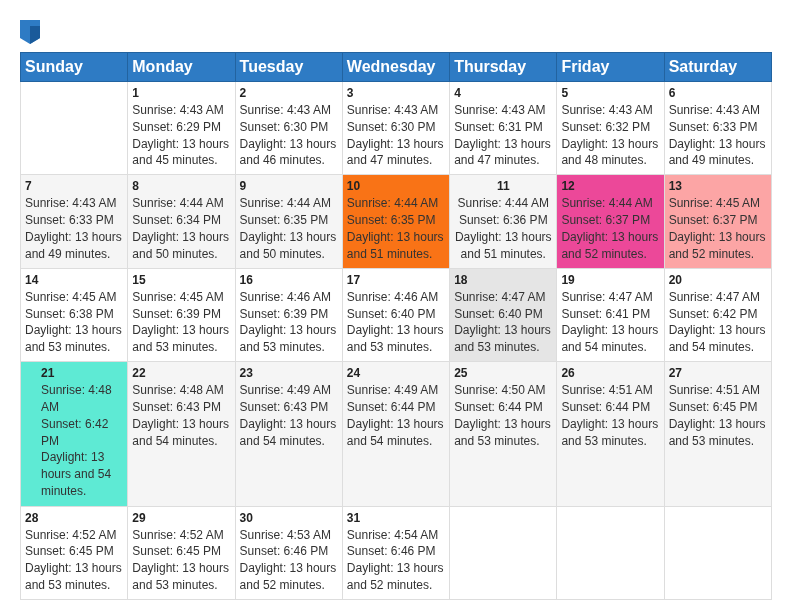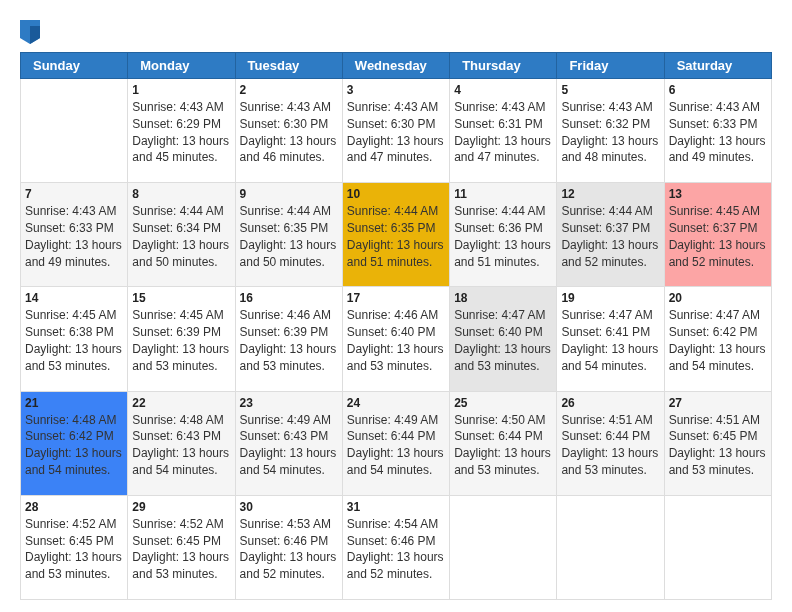--- a/index.html
+++ b/index.html
@@ -65,23 +65,23 @@
     .calendar {
       flex: 1;
       border: 1px solid #ccc;
       border-collapse: collapse;
       width: 100%;
       table-layout: fixed;
     }
     .calendar th {
       background: #2e7bc4;
       color: #fff;
-      font-size: 13px;
-      font-weight: bold;
-      padding: 5px 12px;
+      font-size: 16px;
+      font-weight: bold;
+      padding: 5px 4px;
       text-align: left;
       border: 1px solid #2263a0;
     }
     .calendar td {
       vertical-align: top;
       padding: 4px 4px;
       border: 1px solid #ddd;
       font-size: 9.5px;
       color: #333;
       height: 82px;
@@ -180,29 +180,29 @@
             <div class="day-info">Sunrise: 4:43 AM<br>Sunset: 6:33 PM<br>Daylight: 13 hours and 49 minutes.</div>
           </td>
           <td style="background: rgb(245, 245, 245);">
             <span class="day-num">8</span>
             <div class="day-info">Sunrise: 4:44 AM<br>Sunset: 6:34 PM<br>Daylight: 13 hours and 50 minutes.</div>
           </td>
           <td style="background: rgb(245, 245, 245);">
             <span class="day-num">9</span>
             <div class="day-info">Sunrise: 4:44 AM<br>Sunset: 6:35 PM<br>Daylight: 13 hours and 50 minutes.</div>
           </td>
-          <td style="background: #eab308;">
+          <td style="background: #f97316;">
             <span class="day-num">10</span>
             <div class="day-info">Sunrise: 4:44 AM<br>Sunset: 6:35 PM<br>Daylight: 13 hours and 51 minutes.</div>
           </td>
-          <td style="background: rgb(245, 245, 245);">
+          <td style="background: rgb(245, 245, 245); text-align: center;">
             <span class="day-num">11</span>
             <div class="day-info">Sunrise: 4:44 AM<br>Sunset: 6:36 PM<br>Daylight: 13 hours and 51 minutes.</div>
           </td>
-          <td style="background: #e5e5e5; margin-top: 12px;">
+          <td style="background: #ec4899; margin-top: 12px;">
             <span class="day-num">12</span>
             <div class="day-info">Sunrise: 4:44 AM<br>Sunset: 6:37 PM<br>Daylight: 13 hours and 52 minutes.</div>
           </td>
           <td style="background: #fca5a5;">
             <span class="day-num">13</span>
             <div class="day-info">Sunrise: 4:45 AM<br>Sunset: 6:37 PM<br>Daylight: 13 hours and 52 minutes.</div>
           </td>
         </tr>
         <tr>
           <td style="background: rgb(255, 255, 255);">
@@ -228,21 +228,21 @@
           <td style="background: rgb(255, 255, 255);">
             <span class="day-num">19</span>
             <div class="day-info">Sunrise: 4:47 AM<br>Sunset: 6:41 PM<br>Daylight: 13 hours and 54 minutes.</div>
           </td>
           <td style="background: rgb(255, 255, 255); border-radius: 23px;">
             <span class="day-num">20</span>
             <div class="day-info">Sunrise: 4:47 AM<br>Sunset: 6:42 PM<br>Daylight: 13 hours and 54 minutes.</div>
           </td>
         </tr>
         <tr>
-          <td style="background: #3b82f6;">
+          <td style="background: #5eead4; padding-left: 20px;">
             <span class="day-num">21</span>
             <div class="day-info">Sunrise: 4:48 AM<br>Sunset: 6:42 PM<br>Daylight: 13 hours and 54 minutes.</div>
           </td>
           <td style="background: rgb(245, 245, 245);">
             <span class="day-num">22</span>
             <div class="day-info">Sunrise: 4:48 AM<br>Sunset: 6:43 PM<br>Daylight: 13 hours and 54 minutes.</div>
           </td>
           <td style="background: rgb(245, 245, 245);">
             <span class="day-num">23</span>
             <div class="day-info">Sunrise: 4:49 AM<br>Sunset: 6:43 PM<br>Daylight: 13 hours and 54 minutes.</div>

